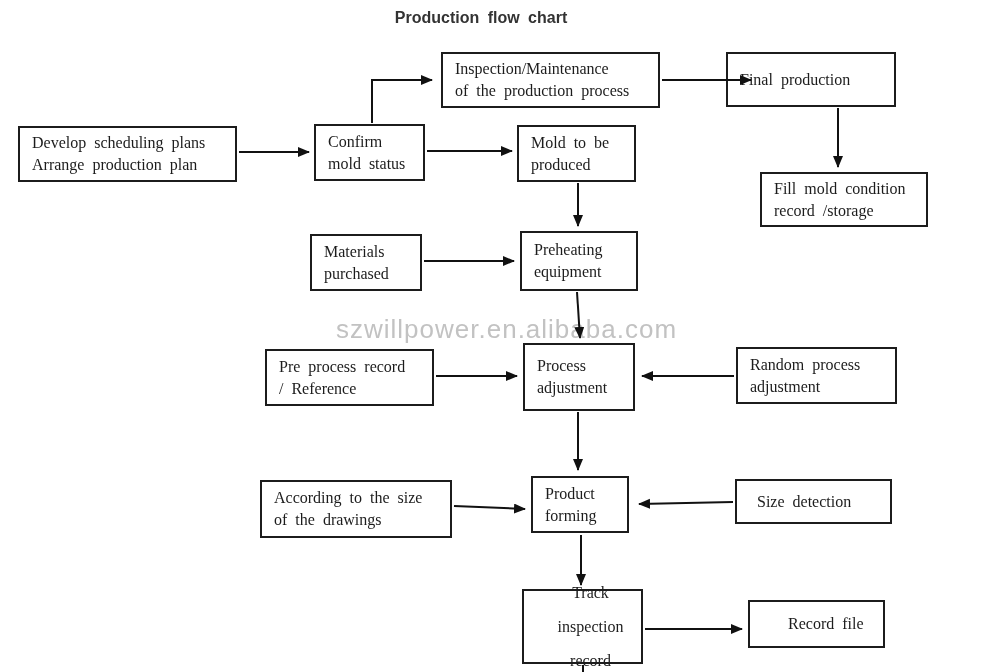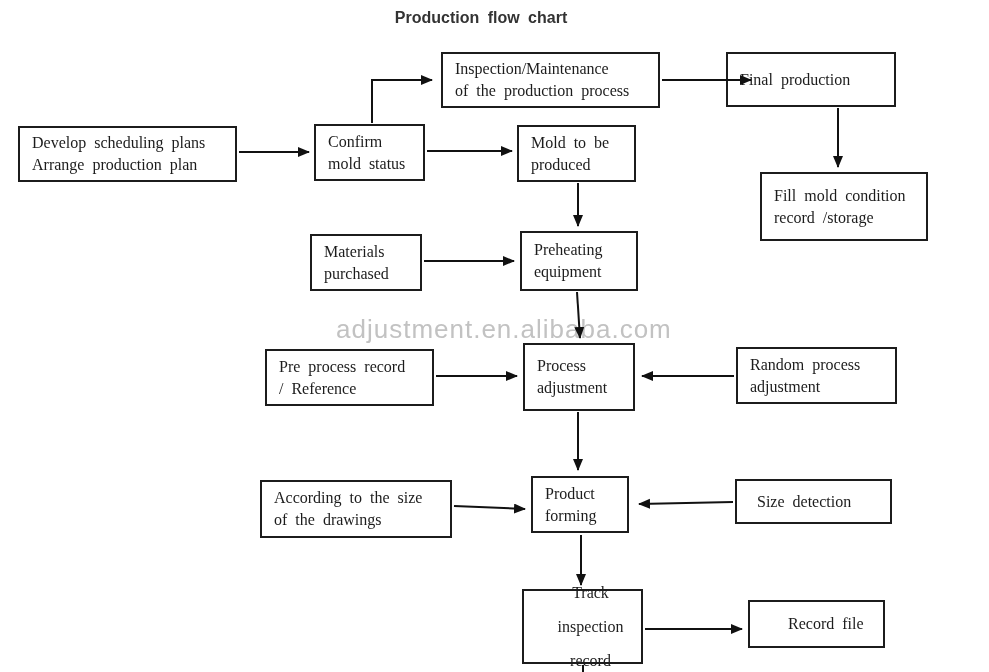--- a/index.html
+++ b/index.html
@@ -72,21 +72,21 @@
     pointer-events: none;
   }
 </style>
 </head>
 <body>
 
 <div id="canvas">
 
   <div class="title">Production flow chart</div>
 
-  <div class="watermark">adjustment.en.alibaba.com</div>
+  <div class="watermark">szwillpower.en.alibaba.com</div>
 
   <div class="node" style="left:441px;top:52px;width:219px;height:56px">
     <div class="nl">Inspection/Maintenance</div>
     <div class="nl">of the production process</div>
   </div>
 
   <div class="node" style="left:726px;top:52px;width:170px;height:55px">
     <div class="nl">Final production</div>
   </div>
 
@@ -98,21 +98,21 @@
   <div class="node" style="left:314px;top:124px;width:111px;height:57px">
     <div class="nl">Confirm</div>
     <div class="nl">mold status</div>
   </div>
 
   <div class="node" style="left:517px;top:125px;width:119px;height:57px">
     <div class="nl">Mold to be</div>
     <div class="nl">produced</div>
   </div>
 
-  <div class="node" style="left:760px;top:172px;width:168px;height:69px">
+  <div class="node" style="left:760px;top:172px;width:168px;height:55px">
     <div class="nl">Fill mold condition</div>
     <div class="nl">record /storage</div>
   </div>
 
   <div class="node" style="left:310px;top:234px;width:112px;height:57px">
     <div class="nl">Materials</div>
     <div class="nl">purchased</div>
   </div>
 
   <div class="node" style="left:520px;top:231px;width:118px;height:60px">

